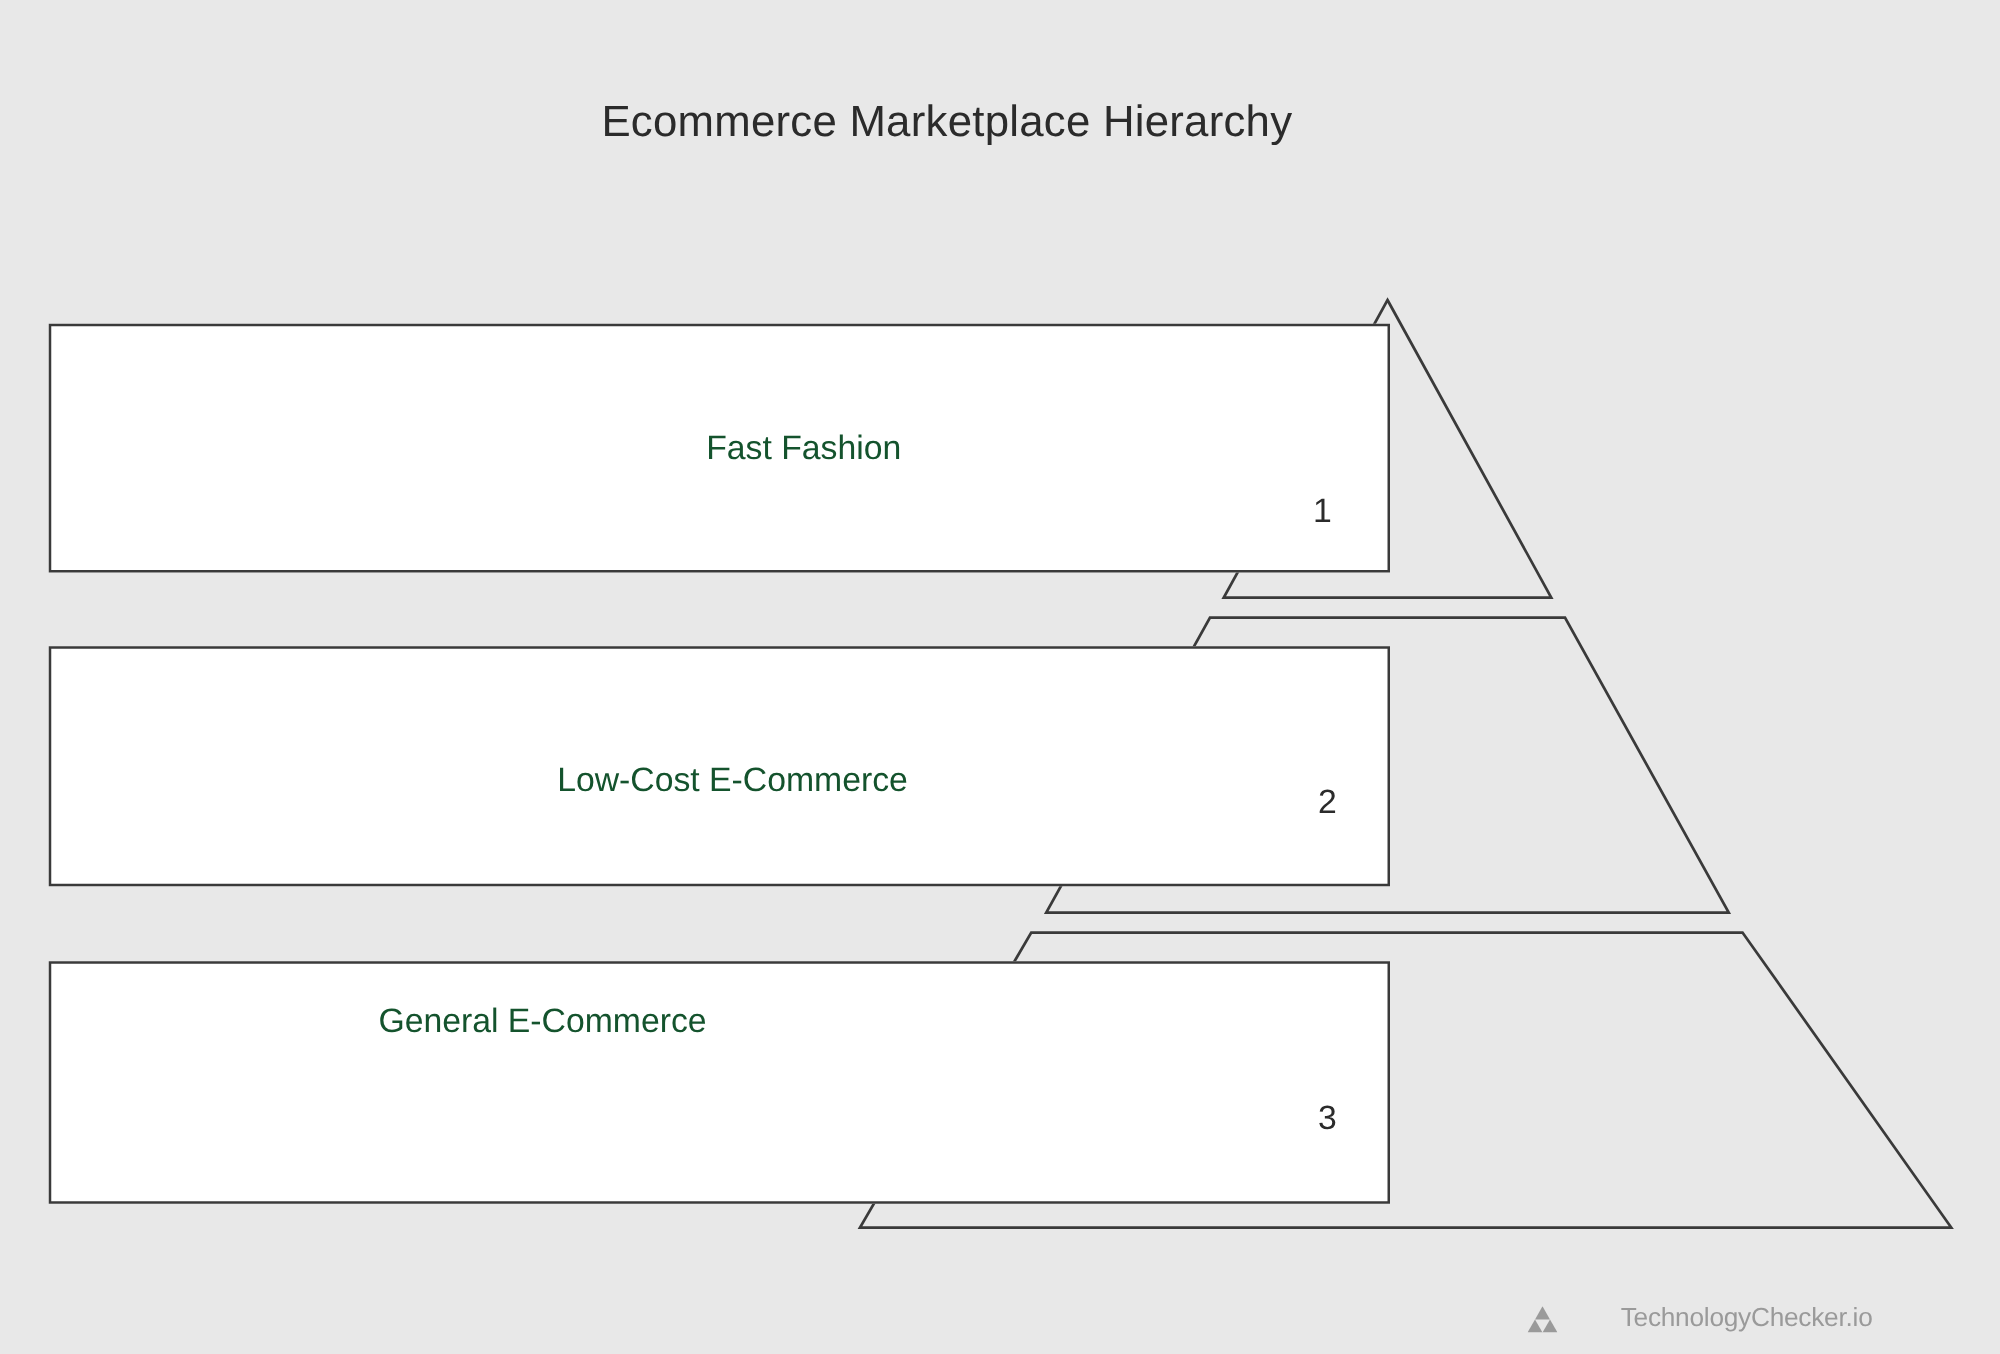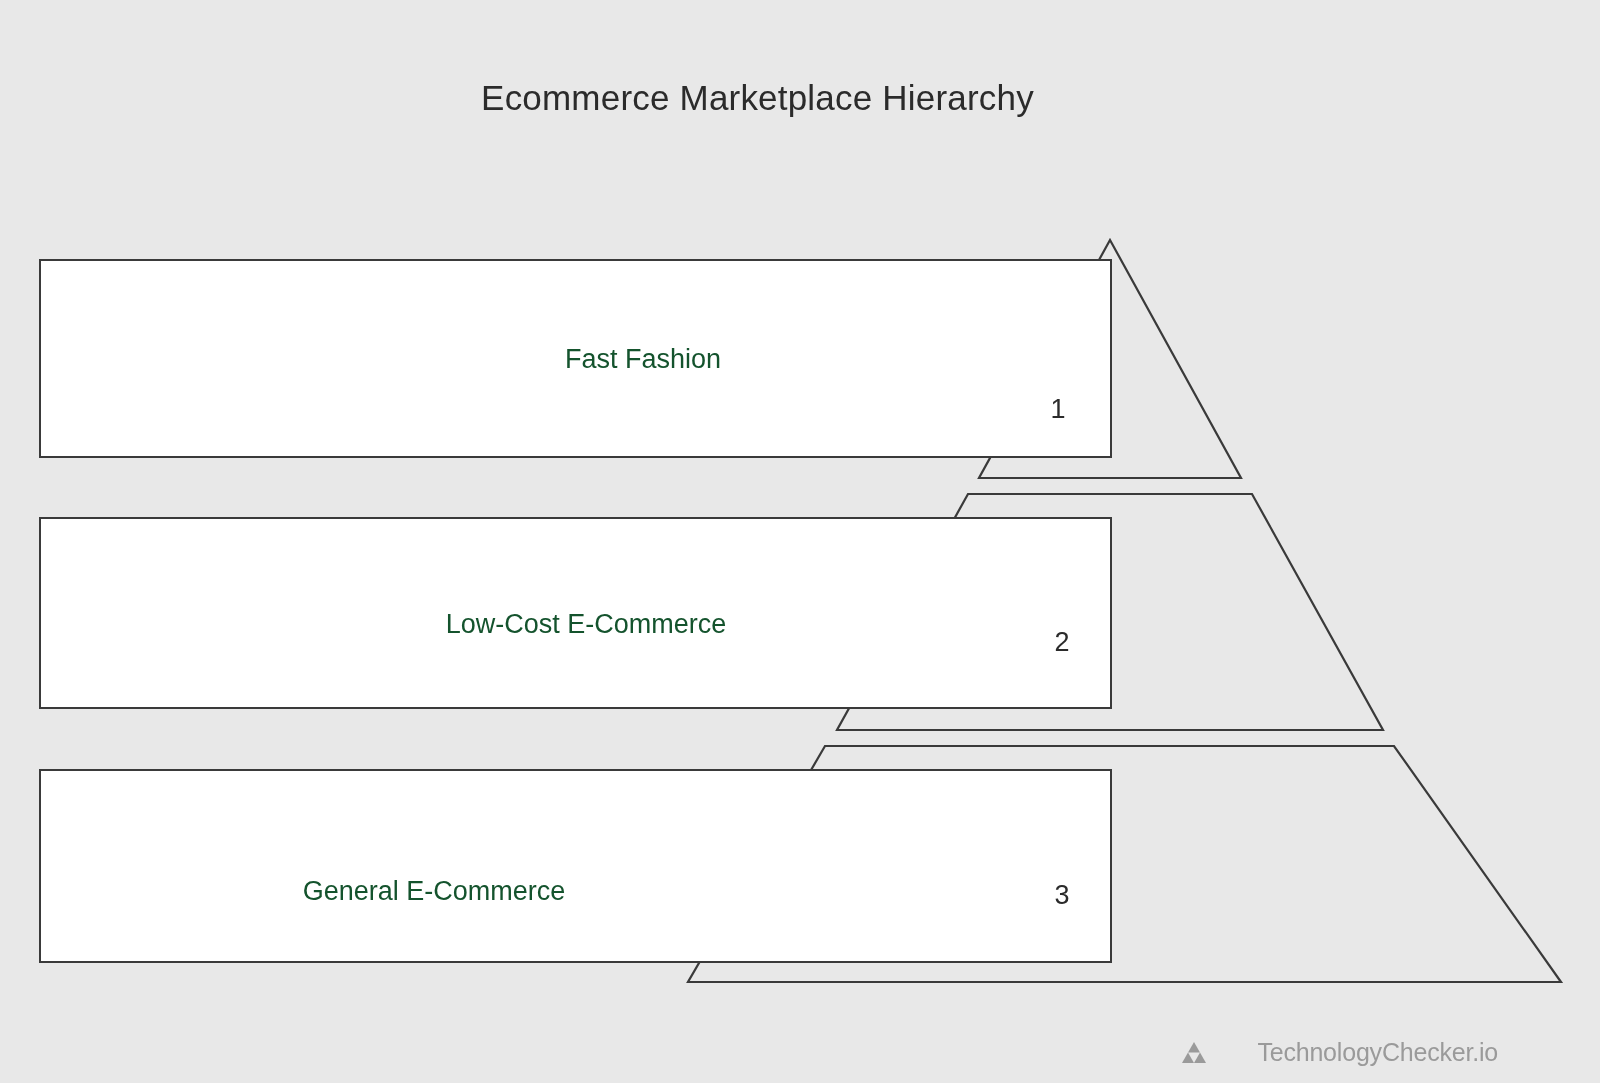--- a/index.html
+++ b/index.html
@@ -63,21 +63,21 @@
   }
   .watermark {
     position: absolute;
     right: 22px;
     bottom: 16px;
     display: flex;
     align-items: center;
     gap: 7px;
   }
   .watermark-text {
-    font-size: 25px;
+    font-size: 21px;
     color: #9a9a9a;
     letter-spacing: -0.2px;
     white-space: nowrap;
     margin-left: 44px;
   }
   .watermark-logo {
     display: block;
   }
 </style>
 </head>
@@ -98,21 +98,21 @@
 
   <div class="tier-box" style="left:39px; top:259px; width:1073px; height:199px;"></div>
   <div class="tier-label" style="left:643px; top:359px;">Fast Fashion</div>
   <div class="tier-number" style="left:1058px; top:409px;">1</div>
 
   <div class="tier-box" style="left:39px; top:517px; width:1073px; height:192px;"></div>
   <div class="tier-label" style="left:586px; top:624px;">Low-Cost E-Commerce</div>
   <div class="tier-number" style="left:1062px; top:642px;">2</div>
 
   <div class="tier-box" style="left:39px; top:769px; width:1073px; height:194px;"></div>
-  <div class="tier-label" style="left:434px; top:891px;text-align:center;">General E-Commerce</div>
+  <div class="tier-label" style="left:434px; top:817px;text-align:center;">General E-Commerce</div>
   <div class="tier-number" style="left:1062px; top:895px;">3</div>
 
   <div class="watermark">
     <svg class="watermark-logo" width="24" height="21" viewBox="0 0 24 21">
       <polygon points="12,0 18,10.5 6,10.5" fill="#9a9a9a"></polygon>
       <polygon points="6,10.5 12,21 0,21" fill="#9a9a9a"></polygon>
       <polygon points="18,10.5 24,21 12,21" fill="#9a9a9a"></polygon>
     </svg>
     <span class="watermark-text">TechnologyChecker.io</span>
   </div>

